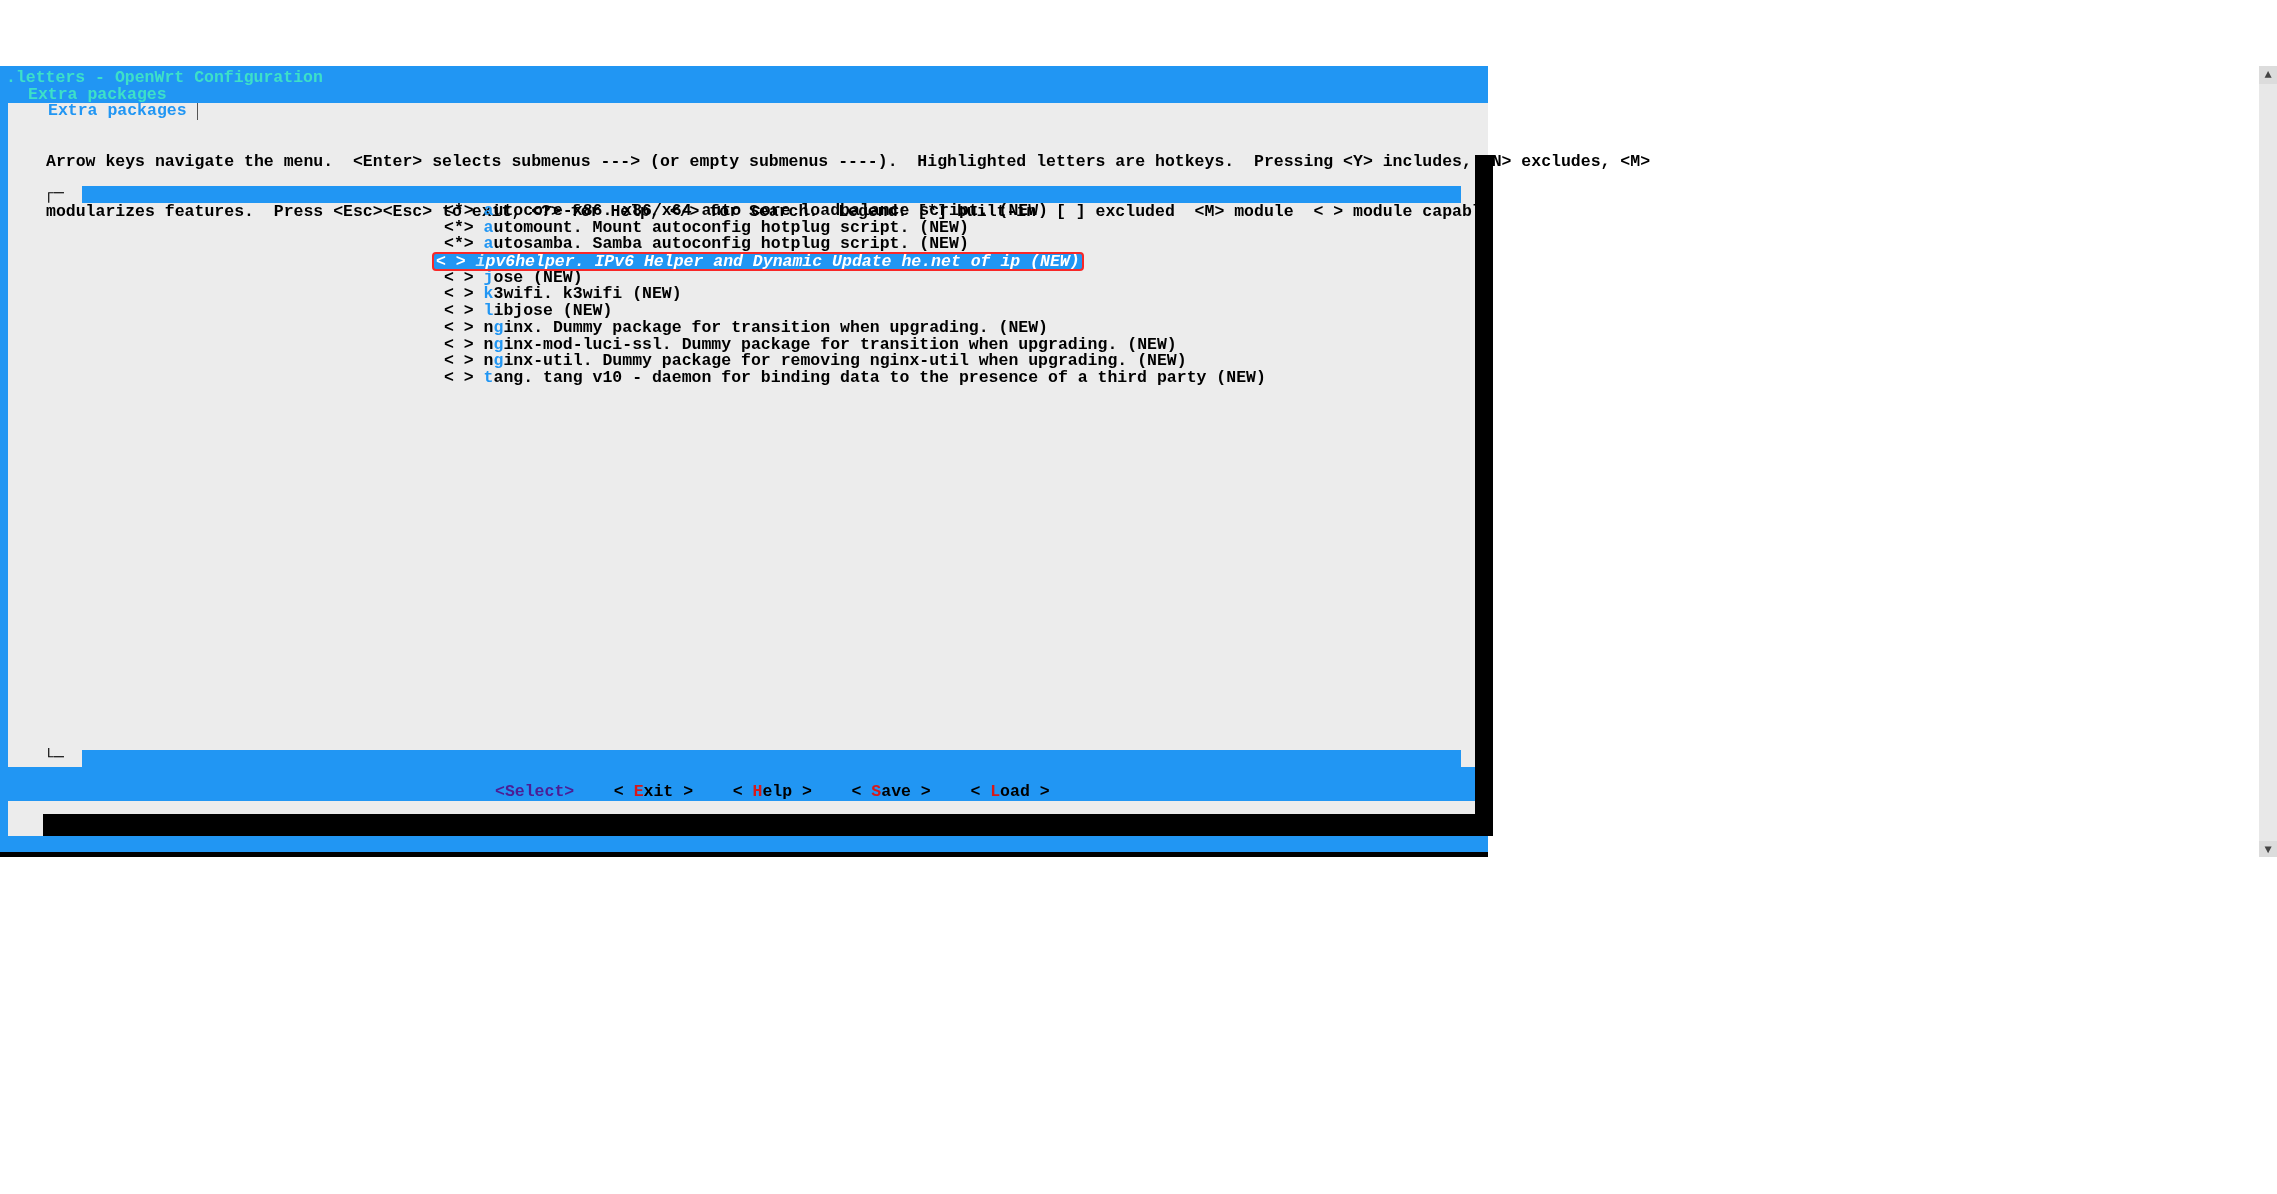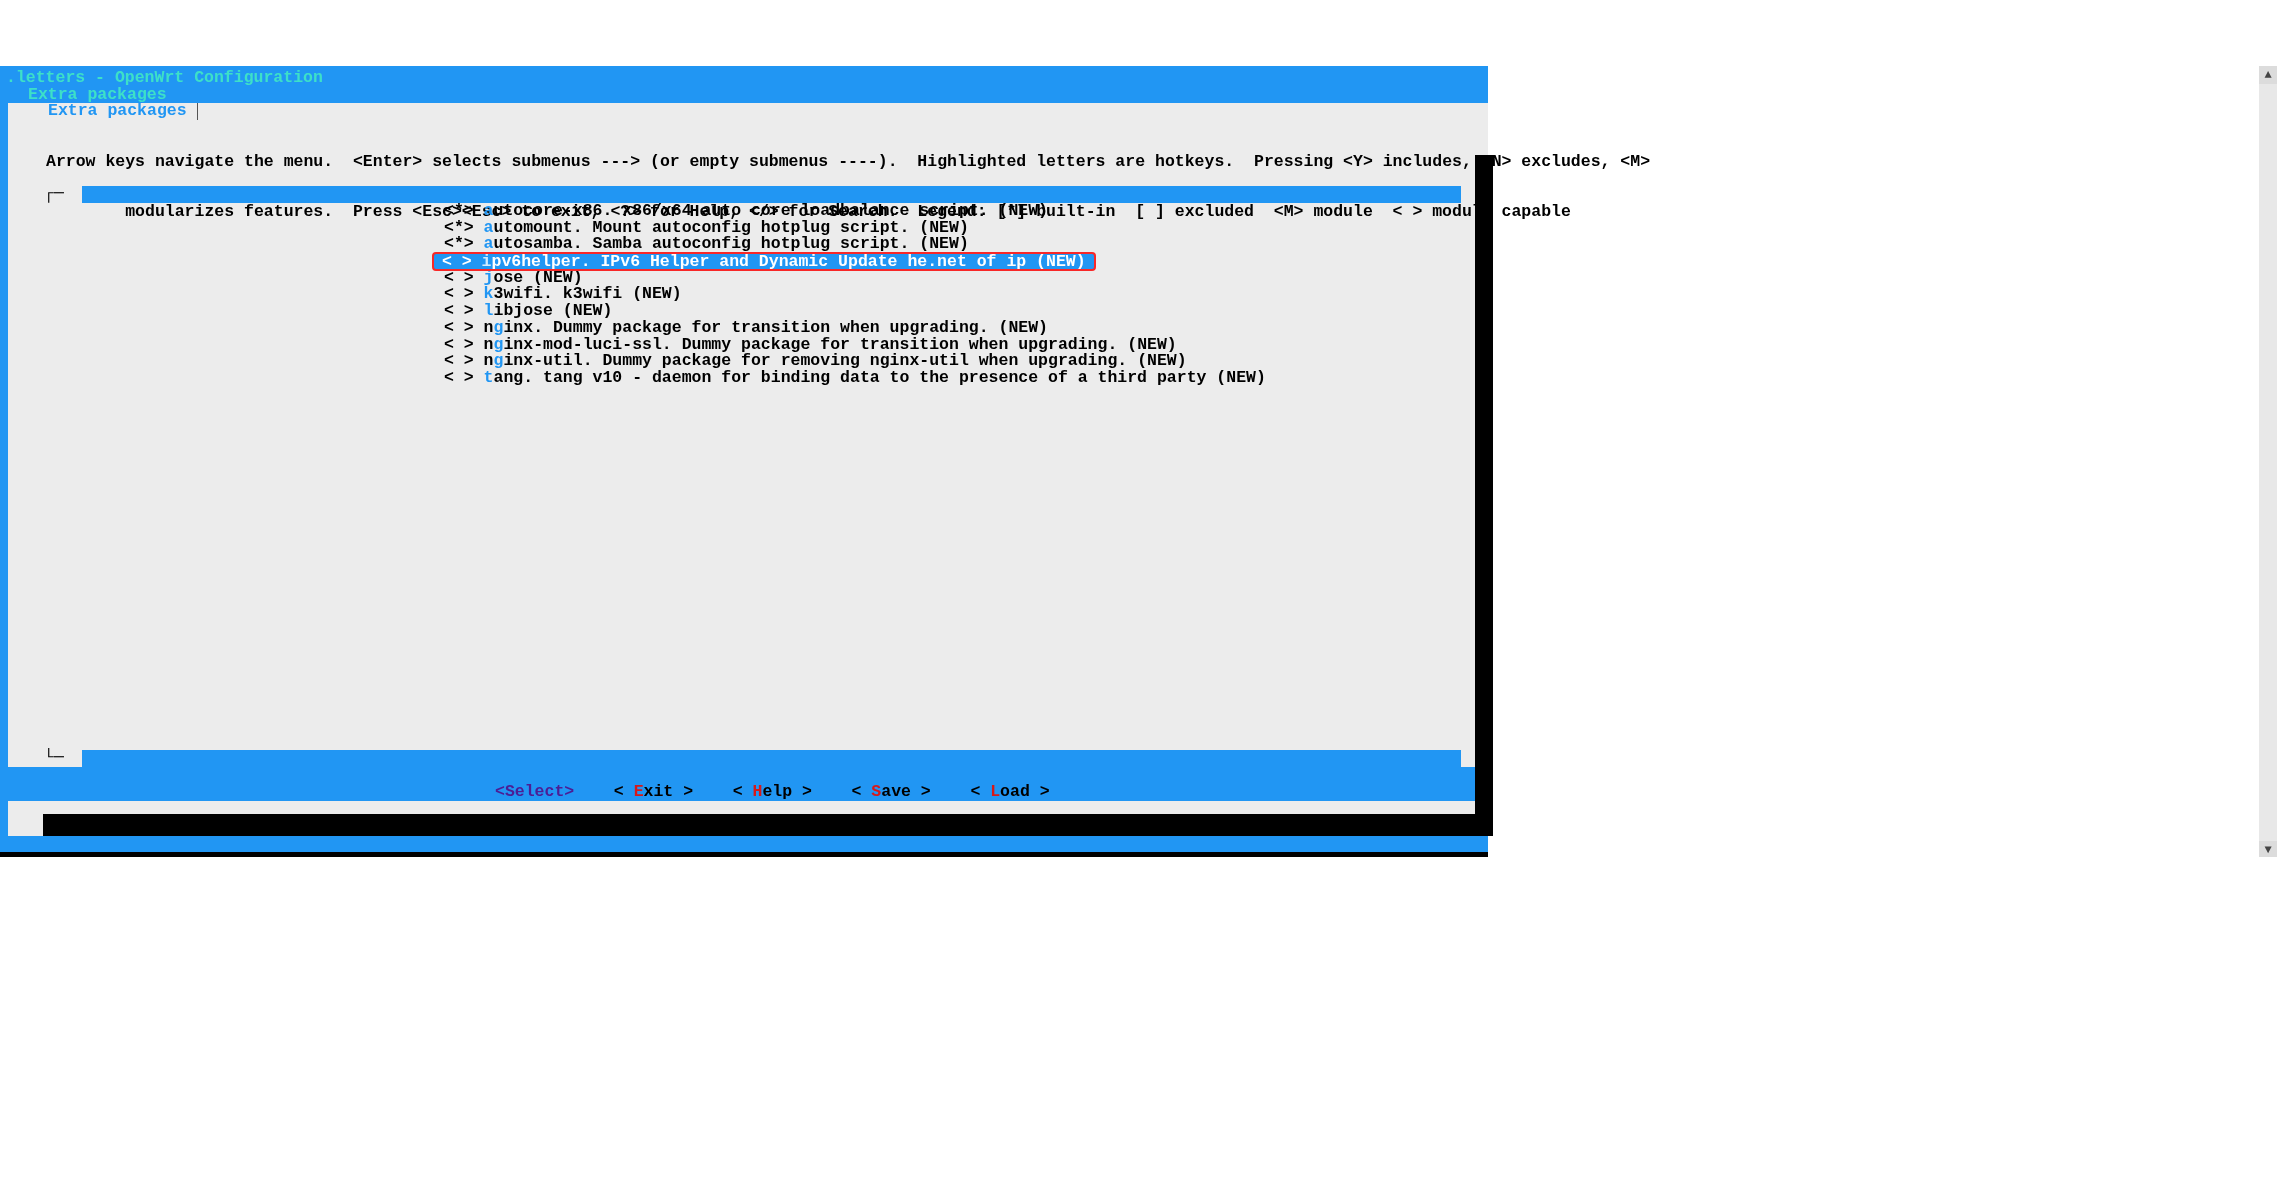--- a/index.html
+++ b/index.html
@@ -32,34 +32,34 @@
 }
 
 .shadow-right  { position:absolute; left:1475px; top:89px; width:18px; height:665px; background:#000; }
 .shadow-bottom { position:absolute; left:43px;  top:748px; width:1450px; height:22px; background:#000; }
 .cyan-right    { position:absolute; left:1478px; top:4px;   width:10px; height:768px; background:#2196f3; }
 .cyan-bottom   { position:absolute; left:0;      top:770px; width:1488px; height:21px; background:#2196f3; }
 .cyan-border-l { position:absolute; left:0; top:37px; width:8px; height:740px; background:#2196f3; }
 
 
 .instr { position:absolute; top:55px; left:46px; color:#000; }
-.instr div { height:17px;text-align:center; }
+.instr div { height:17px; }
 .menu-top-bar  { position:absolute; left:82px; top:120px; width:1379px; height:17px; background:#2196f3; }
 .menu-bot-bar  { position:absolute; left:82px; top:684px; width:1379px; height:17px; background:#2196f3; }
 .menu-left-tick-top { position:absolute; left:44px; top:120px; width:32px; height:17px; color:#000; background:#ececec; }
 .menu-left-tick-bot { position:absolute; left:44px; top:684px; width:32px; height:17px; color:#000; background:#ececec; }
 
 .items { position:absolute; left:444px; top:137px; color:#000; }
 .item { height:16.7px; }
 .hot { color:#2196f3; }
 
 .sel-row {
   position:absolute; left:432px; top:186px; height:19px;
-  background:#2196f3; color:#fff; padding:0 8px;
-  border:2.5px solid #f82828; border-radius:4px;
+  background:#2196f3; color:#fff; padding:0 2px;
+  border:2.5px solid #f82828; border-radius:4px;font-style:italic;
 }
 .sel-row .hot { color:#d0ecff; }
 
 
 .btn-strip { position:absolute; left:8px; top:701px; width:1467px; height:34px; background:#2196f3; }
 .buttons   { position:absolute; left:495px; top:718px; color:#000; }
 .buttons .btn-sel { background:#2196f3; color:#4c1d95; }
 .btn-hot { color:#d71919; }
 .btn-area { display:inline-block; }
 

